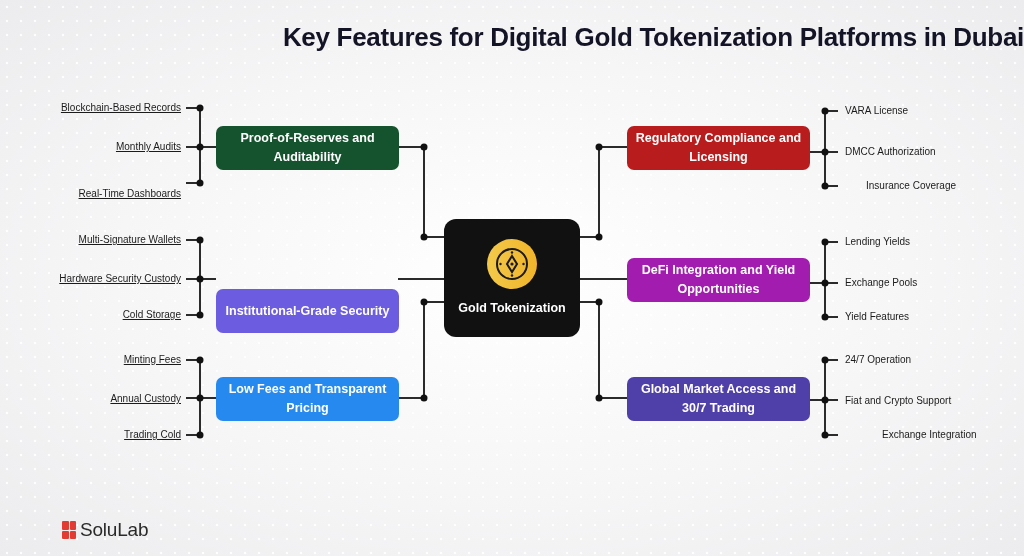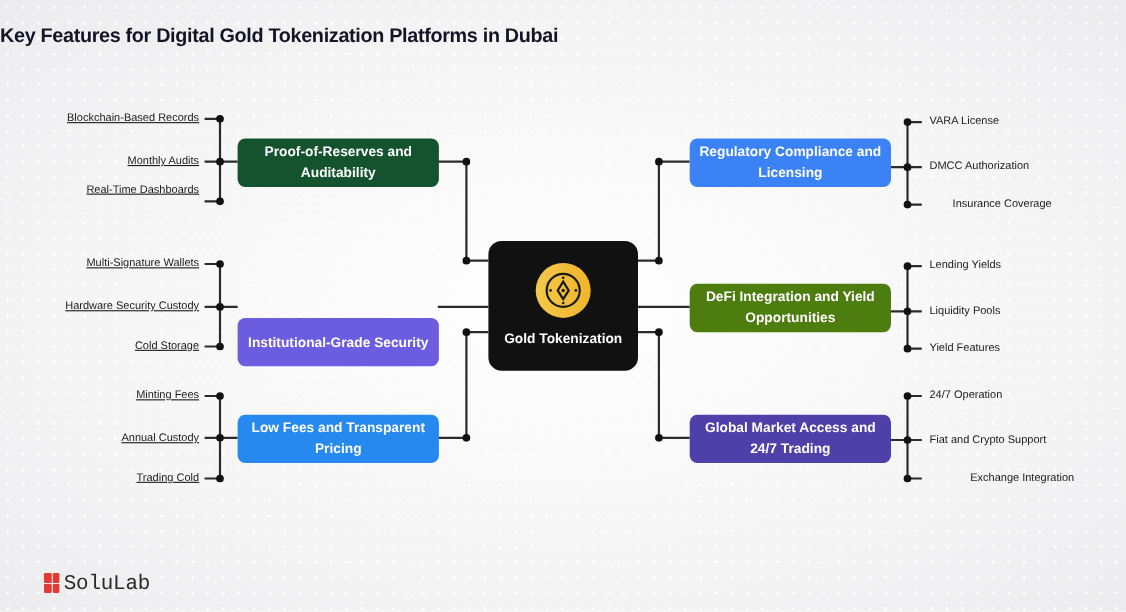--- a/index.html
+++ b/index.html
@@ -10,21 +10,21 @@
     position: relative;
   }
   .bg-dots {
     position: absolute; inset: 0; pointer-events: none;
     background-image: radial-gradient(#ffffff 1.2px, transparent 1.6px);
     background-size: 14px 14px;
     opacity: 0.9;
   }
   .title {
     position: absolute; left: 0; top: 22px; width: 1024px;
-    text-align: left; font-size: 18px; font-weight: 700;
+    text-align: right; font-size: 26px; font-weight: 700;
     color: #141427; letter-spacing: -0.3px;
   }
   svg.lines { position: absolute; left: 0; top: 0; }
   .feature {
     position: absolute; width: 183px; height: 44px;
     border-radius: 7px; color: #fff; font-weight: 700;
     font-size: 12.5px; line-height: 19px; text-align: center;
     display: flex; align-items: center; justify-content: center;
     padding: 0 8px;
   }
@@ -40,21 +40,21 @@
   .coin {
     position: absolute; left: 43px; top: 20px; width: 50px; height: 50px;
     border-radius: 50%;
     background: linear-gradient(90deg, #f3c94a 0%, #f0b42a 100%);
   }
   .center-label {
     position: absolute; left: 0; top: 82px; width: 136px; text-align: center;
     color: #fff; font-weight: 700; font-size: 12.5px;
   }
   .logo {
-    position: absolute; left: 40px; top: 519px; display: flex; align-items: center; gap: 4px; font-family: Liberation Mono, monospace;
+    position: absolute; left: 62px; top: 519px; display: flex; align-items: center; gap: 4px;
   }
   .logo-mark {
     width: 14px; height: 18px; display: grid; grid-template-columns: 1fr 1fr; gap: 1px;
   }
   .logo-mark span { background: #e23b33; border-radius: 1px; }
   .logo-text { font-size: 19px; color: #2a2a2a; letter-spacing: -0.2px; }
 </style>
 </head>
 <body>
 
@@ -124,43 +124,43 @@
       <circle cx="13.5" cy="25" r="1.2" fill="#1a1a1a"></circle>
       <circle cx="36.5" cy="25" r="1.2" fill="#1a1a1a"></circle>
     </svg>
   </div>
   <div class="center-label">Gold Tokenization</div>
 </div>
 
 <div class="feature" style="left:216px;top:126px;background:#14532d;">Proof-of-Reserves and Auditability</div>
 <div class="leaf left" style="left:11px;top:102px;">Blockchain-Based Records</div>
 <div class="leaf left" style="left:11px;top:141px;">Monthly Audits</div>
-<div class="leaf left" style="left:11px;top:167px;">Real-Time Dashboards</div>
+<div class="leaf left" style="left:11px;top:188px;">Real-Time Dashboards</div>
 
 <div class="feature" style="left:216px;top:258px;background:#6b5ce0;margin-top:31px;">Institutional-Grade Security</div>
 <div class="leaf left" style="left:11px;top:234px;">Multi-Signature Wallets</div>
 <div class="leaf left" style="left:11px;top:273px;">Hardware Security Custody</div>
 <div class="leaf left" style="left:11px;top:309px;">Cold Storage</div>
 
 <div class="feature" style="left:216px;top:377px;background:#2589f0;">Low Fees and Transparent Pricing</div>
 <div class="leaf left" style="left:11px;top:354px;text-align:right;">Minting Fees</div>
 <div class="leaf left" style="left:11px;top:393px;">Annual Custody</div>
 <div class="leaf left" style="left:11px;top:429px;">Trading Cold</div>
 
-<div class="feature" style="left:627px;top:126px;background:#3b82f6;">Regulatory Compliance and Licensing</div>
+<div class="feature" style="left:627px;top:126px;background:#b91c1c;">Regulatory Compliance and Licensing</div>
 <div class="leaf" style="left:845px;top:105px;">VARA License</div>
 <div class="leaf" style="left:845px;top:146px;">DMCC Authorization</div>
 <div class="leaf" style="left:845px;top:180px;padding-left:21px;">Insurance Coverage</div>
 
-<div class="feature" style="left:627px;top:258px;background:#4d7c0f;">DeFi Integration and Yield Opportunities</div>
+<div class="feature" style="left:627px;top:258px;background:#a21caf;">DeFi Integration and Yield Opportunities</div>
 <div class="leaf" style="left:845px;top:236px;">Lending Yields</div>
-<div class="leaf" style="left:845px;top:277px;">Liquidity Pools</div>
+<div class="leaf" style="left:845px;top:277px;">Exchange Pools</div>
 <div class="leaf" style="left:845px;top:311px;">Yield Features</div>
 
-<div class="feature" style="left:627px;top:377px;background:#4f3fa8;">Global Market Access and 24/7 Trading</div>
+<div class="feature" style="left:627px;top:377px;background:#4f3fa8;">Global Market Access and 30/7 Trading</div>
 <div class="leaf" style="left:845px;top:354px;">24/7 Operation</div>
 <div class="leaf" style="left:845px;top:395px;">Fiat and Crypto Support</div>
 <div class="leaf" style="left:882px;top:429px;">Exchange Integration</div>
 
 <div class="logo">
   <div class="logo-mark">
     <span></span>
       <span></span>
       <span></span>
       <span></span>

